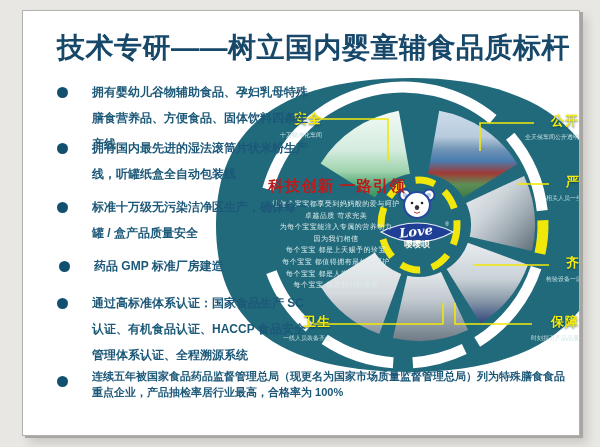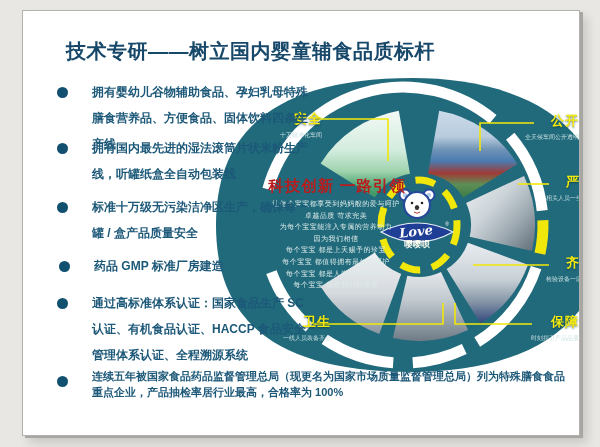--- a/index.html
+++ b/index.html
@@ -8,22 +8,22 @@
     background:#e9e7e3;
     font-family:"Liberation Sans","DejaVu Sans",sans-serif;
   }
   .card{
     position:absolute;left:22px;top:10px;width:556px;height:424px;
     background:#ffffff;border:1px solid #b3b1ae;
     box-shadow:3px 2px 0 #a8a6a3, 7px 7px 10px rgba(0,0,0,.14);
     overflow:hidden;
   }
   .title{
-    position:absolute;left:34px;top:18px;margin:9px;z-index:3;
-    font-size:20px;font-weight:bold;color:#17486a;letter-spacing:.5px;
+    position:absolute;left:34px;top:18px;margin:0;z-index:3;
+    font-size:28px;font-weight:bold;color:#17486a;letter-spacing:.5px;
   }
   .bullet{
     position:absolute;display:flex;gap:24px;z-index:3;
     color:#1c5878;font-weight:bold;font-size:12px;line-height:26px;width:252px;
   }
   .dot{flex:0 0 auto;width:11px;height:11px;border-radius:50%;background:#11506e;margin-top:8px;}
   .b1{top:68px;left:34px}
   .b2{top:124px;left:34px}
   .b3{top:183px;left:34px}
   .b4{top:242px;left:36px}

